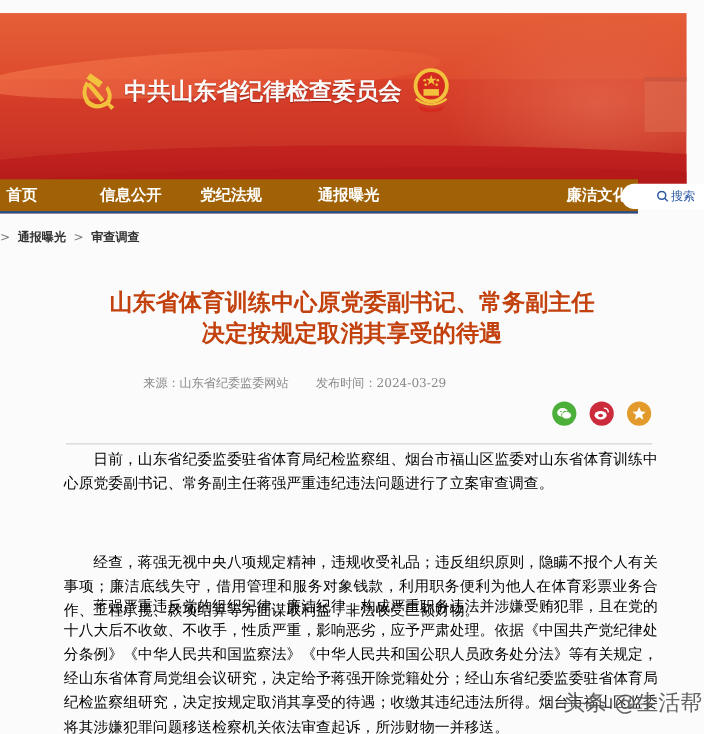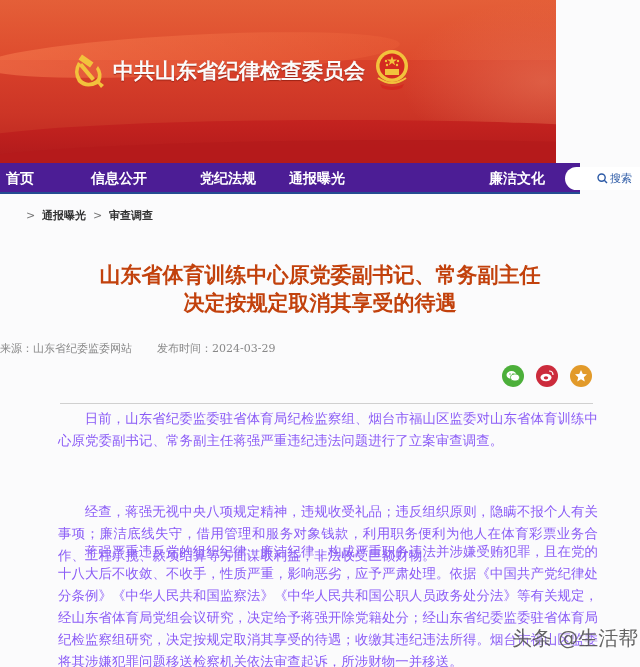--- a/index.html
+++ b/index.html
@@ -1,21 +1,21 @@
 <!DOCTYPE html>
 <html><head>
 <meta charset="utf-8">
 <style>
   * { box-sizing: border-box; margin: 0; padding: 0; }
   html, body { width: 640px; height: 667px; overflow: hidden; background: #fbfbfc; }
   body { font-family: "DejaVu Serif", "Liberation Serif", serif; position: relative; }
 
   
   .banner {
-    position: absolute; left: 0; top: 0; width: 556px; height: 163px; overflow: hidden;
+    position: absolute; left: 0; top: 12px; width: 624px; height: 163px; overflow: hidden;
     background: linear-gradient(180deg, #e0452a 0%, #d8402a 40%, #cc3526 70%, #b8241f 100%);
   }
   .banner .sky {
     position: absolute; left: 0; top: 0; width: 640px; height: 60px;
     background: linear-gradient(180deg, #e66a3e 0%, #e0502f 100%);
     opacity: .7;
   }
   .banner .river {
     position: absolute; left: -20px; top: 35px; width: 420px; height: 40px;
     background: linear-gradient(90deg, rgba(255,140,90,.45), rgba(255,120,70,.15));
@@ -53,66 +53,66 @@
     font-weight: bold; font-size: 21px; letter-spacing: 0px;
     text-shadow: 0 1px 1px rgba(120,20,10,.6);
     white-space: nowrap;
   }
   .banner-title.left { left: 113px; }
   .banner-title.right { left: 418px; }
 
   
   .navbar {
     position: absolute; left: 0; top: 163px; width: 580px; height: 31px;
-    background: #4c1d95; border-bottom: 2px solid #244c92;
+    background: #a16207; border-bottom: 2px solid #244c92;
   }
   .nav-item {
     position: absolute; top: 0; height: 31px; line-height: 31px;
     color: #ffffff; font-size: 14px; font-weight: bold; white-space: nowrap;
     font-family: "DejaVu Serif", serif;
   }
   .search-box {
     position: absolute; left: 565px; top: 4px; width: 90px; height: 23px;
     background: #ffffff; border-radius: 12px;
     display: flex; align-items: center; padding-left: 32px;
     color: #2c5aa6; font-size: 11px;
   }
   .search-box svg { margin-right: 2px; }
 
   
   .breadcrumb {
     position: absolute; left: 0; top: 208px; font-size: 11px; color: #333;
-    white-space: nowrap; font-weight: bold; padding-left: 26px;
+    white-space: nowrap; font-weight: bold;
   }
   .breadcrumb .sep { color: #777; font-weight: normal; margin: 0 3px; }
 
   
   .article-title {
     position: absolute; left: 40px; width: 560px; text-align: center;
     color: #c2410c; font-size: 21px; font-weight: bold; line-height: 30px;
   }
   .article-title.l1 { top: 260px; }
   .article-title.l2 { top: 288px; }
 
   .meta {
-    position: absolute; left: 0; width: 536px; top: 341px; 
+    position: absolute; left: 0; width: 536px; top: 341px; text-align: center;
     font-size: 11px; color: #888; white-space: nowrap;
   }
   .meta .gap { display: inline-block; width: 18px; }
 
   .share { position: absolute; top: 365px; width: 22px; height: 22px; border-radius: 50%;
     display: flex; align-items: center; justify-content: center; }
   .share.wechat { left: 502px; background: #4caf3a; }
   .share.weibo { left: 536px; background: #cc2b3c; }
   .share.fav { left: 570px; background: #e29a2a; }
 
   .divider { position: absolute; left: 60px; top: 403px; width: 533px; height: 1px; background: #d0d0d0; }
 
   .para {
-    position: absolute; left: 58px; width: 540px; color: #8b5cf6; font-size: 13.4px;
+    position: absolute; left: 58px; width: 540px; color: #000000; font-size: 13.4px;
     line-height: 22px; text-indent: 2em; text-align: justify; letter-spacing: 0.1px;
   }
   .para.p1 { top: 408px; }
   .para.p2 { top: 465px; margin-top: 36px; }
   .para.p3 { top: 541px; }
 
   .watermark {
     position: absolute; left: 512px; top: 625px; color: #4a4a4a; font-size: 20px;
     font-family: "DejaVu Sans", sans-serif; white-space: nowrap; opacity: .85;
     text-shadow: 0 0 2px #fff;
@@ -151,23 +151,23 @@
       <rect x="11" y="21" width="14" height="6" fill="#f2c23c"></rect>
       <path d="M6 36 Q18 42 30 36 L28 40 Q18 44 8 40 Z" fill="#d42a20"></path>
       <path d="M4 30 Q18 40 32 30" stroke="#f2c23c" stroke-width="2" fill="none"></path>
     </svg>
   </div>
 </div>
 
 <div class="navbar">
   <div class="nav-item" style="left:6px;">首页</div>
   <div class="nav-item" style="left:91px;text-align:right;">信息公开</div>
-  <div class="nav-item" style="left:200px;">党纪法规</div>
+  <div class="nav-item" style="left:182px;">党纪法规</div>
   <div class="nav-item" style="left:289px;">通报曝光</div>
-  <div class="nav-item" style="left:489px;">廉洁文化</div>
+  <div class="nav-item" style="left:515px;">廉洁文化</div>
   <div class="search-box">
     <svg width="11" height="11" viewBox="0 0 11 11">
       <circle cx="4.6" cy="4.6" r="3.6" stroke="#2c5aa6" stroke-width="1.4" fill="none"></circle>
       <line x1="7.3" y1="7.3" x2="10" y2="10" stroke="#2c5aa6" stroke-width="1.4"></line>
     </svg>
     <span>搜索</span>
   </div>
 </div>
 
 <div class="breadcrumb">

